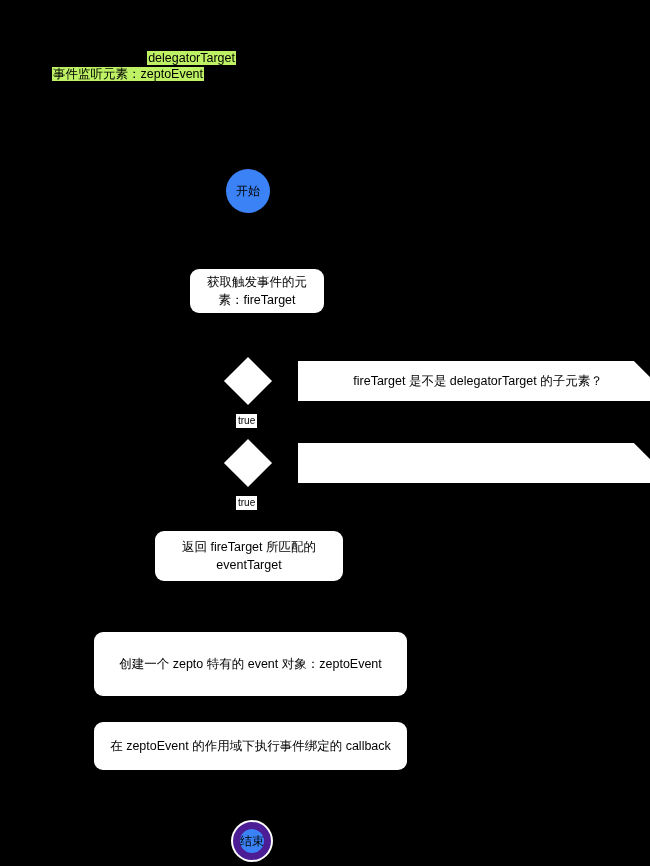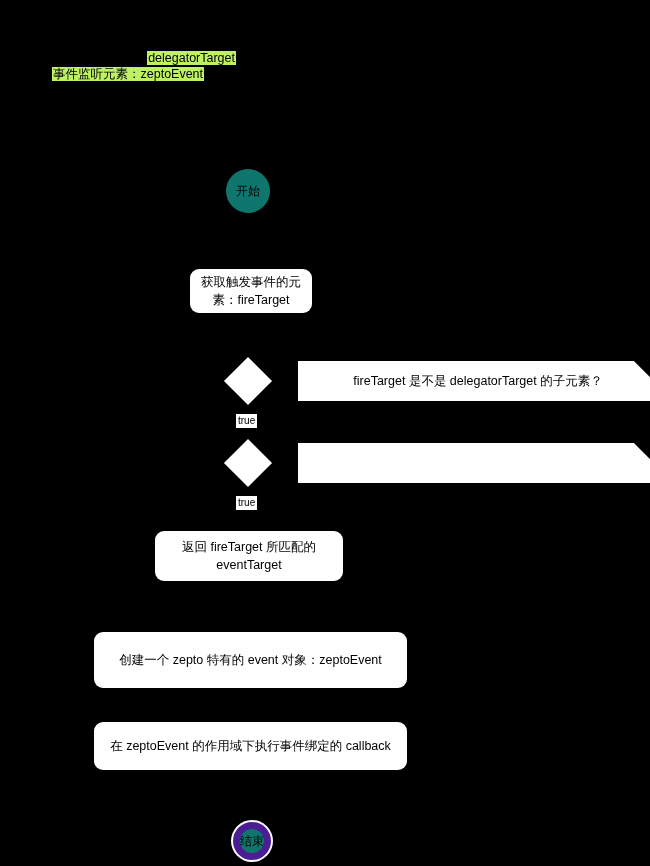--- a/index.html
+++ b/index.html
@@ -35,21 +35,21 @@
     padding: 0 1px;
   }
   #legend .legend-line.indent {
     text-align: right;
     padding-right: 96px;
   }
 
   
   .terminator {
     position: absolute;
-    background: #0f766e;
+    background: #3b82f6;
     border-radius: 50%;
     display: flex;
     align-items: center;
     justify-content: center;
     font-size: 12px;
     color: #000000;
     box-sizing: border-box;
   }
   .terminator.start {
     left: 226px;
@@ -74,23 +74,23 @@
     box-sizing: border-box;
     display: flex;
     align-items: center;
     justify-content: center;
     text-align: center;
     font-size: 12.5px;
     line-height: 18px;
     color: #000000;
     padding: 6px 10px;
   }
-  .process.p-firetarget { left: 190px; top: 269px; width: 122px; height: 44px; }
+  .process.p-firetarget { left: 190px; top: 269px; width: 134px; height: 44px; }
   .process.p-return     { left: 155px; top: 531px; width: 188px; height: 50px; }
-  .process.p-zepto      { left: 94px;  top: 632px; width: 313px; height: 56px; }
+  .process.p-zepto      { left: 94px;  top: 632px; width: 313px; height: 64px; }
   .process.p-callback   { left: 94px;  top: 722px; width: 313px; height: 48px; }
 
   
   .decision {
     position: absolute;
     width: 34px;
     height: 34px;
     background: #ffffff;
     transform: rotate(45deg);
   }

